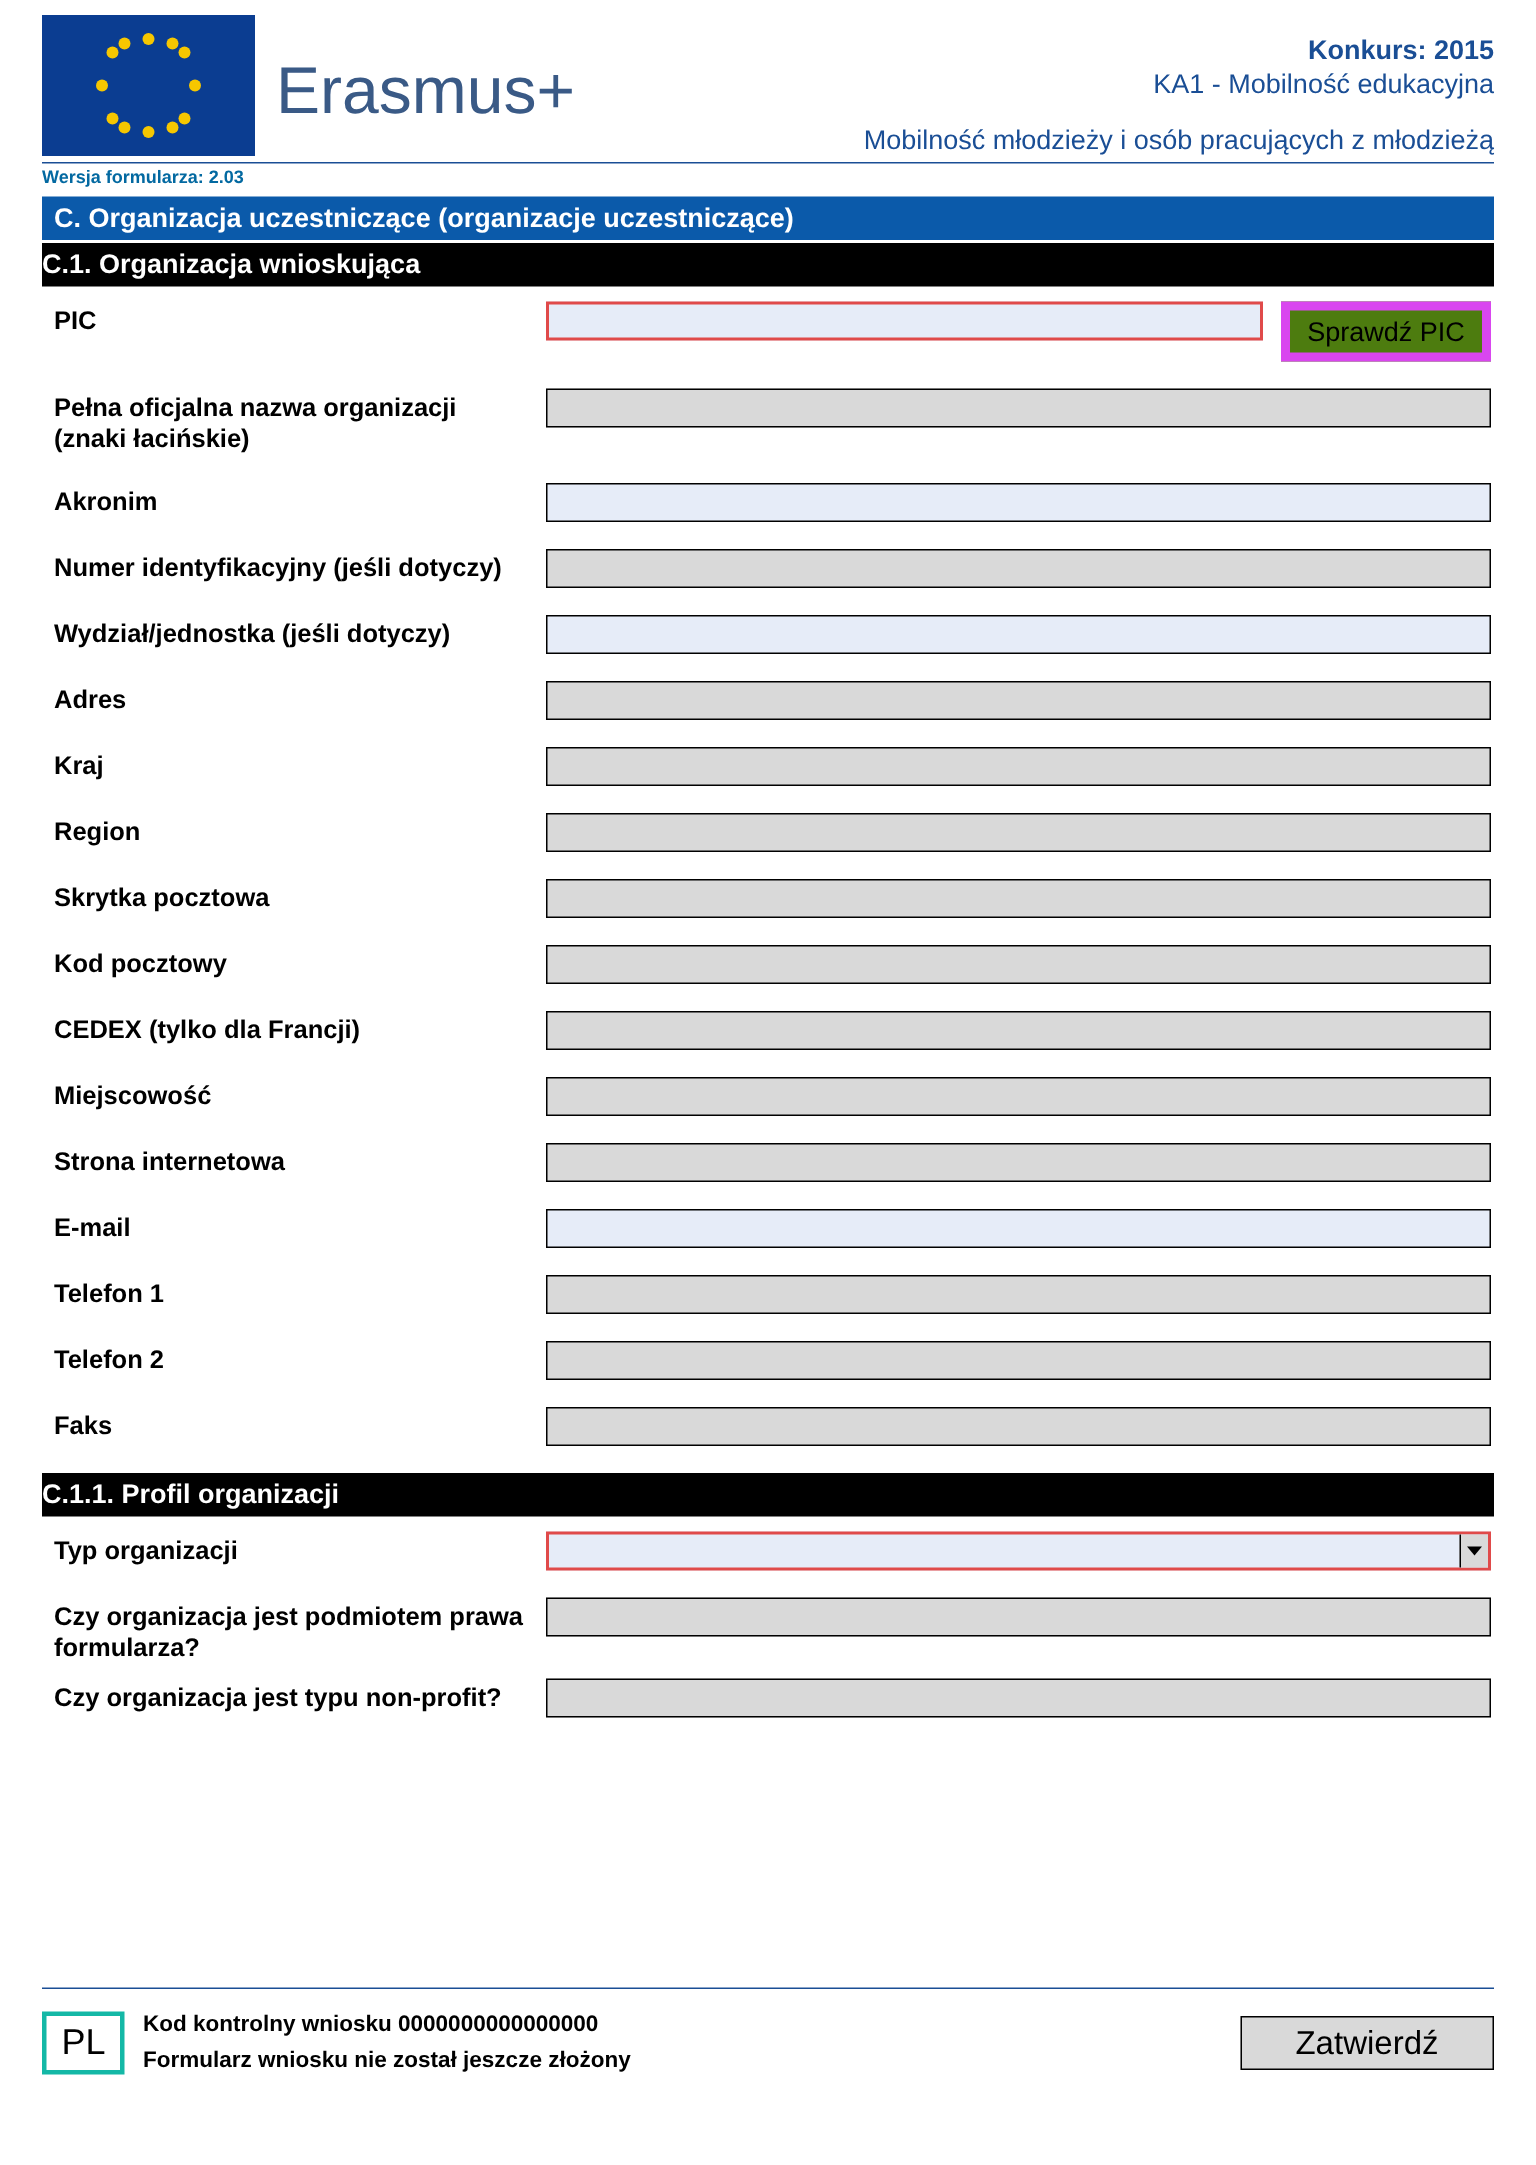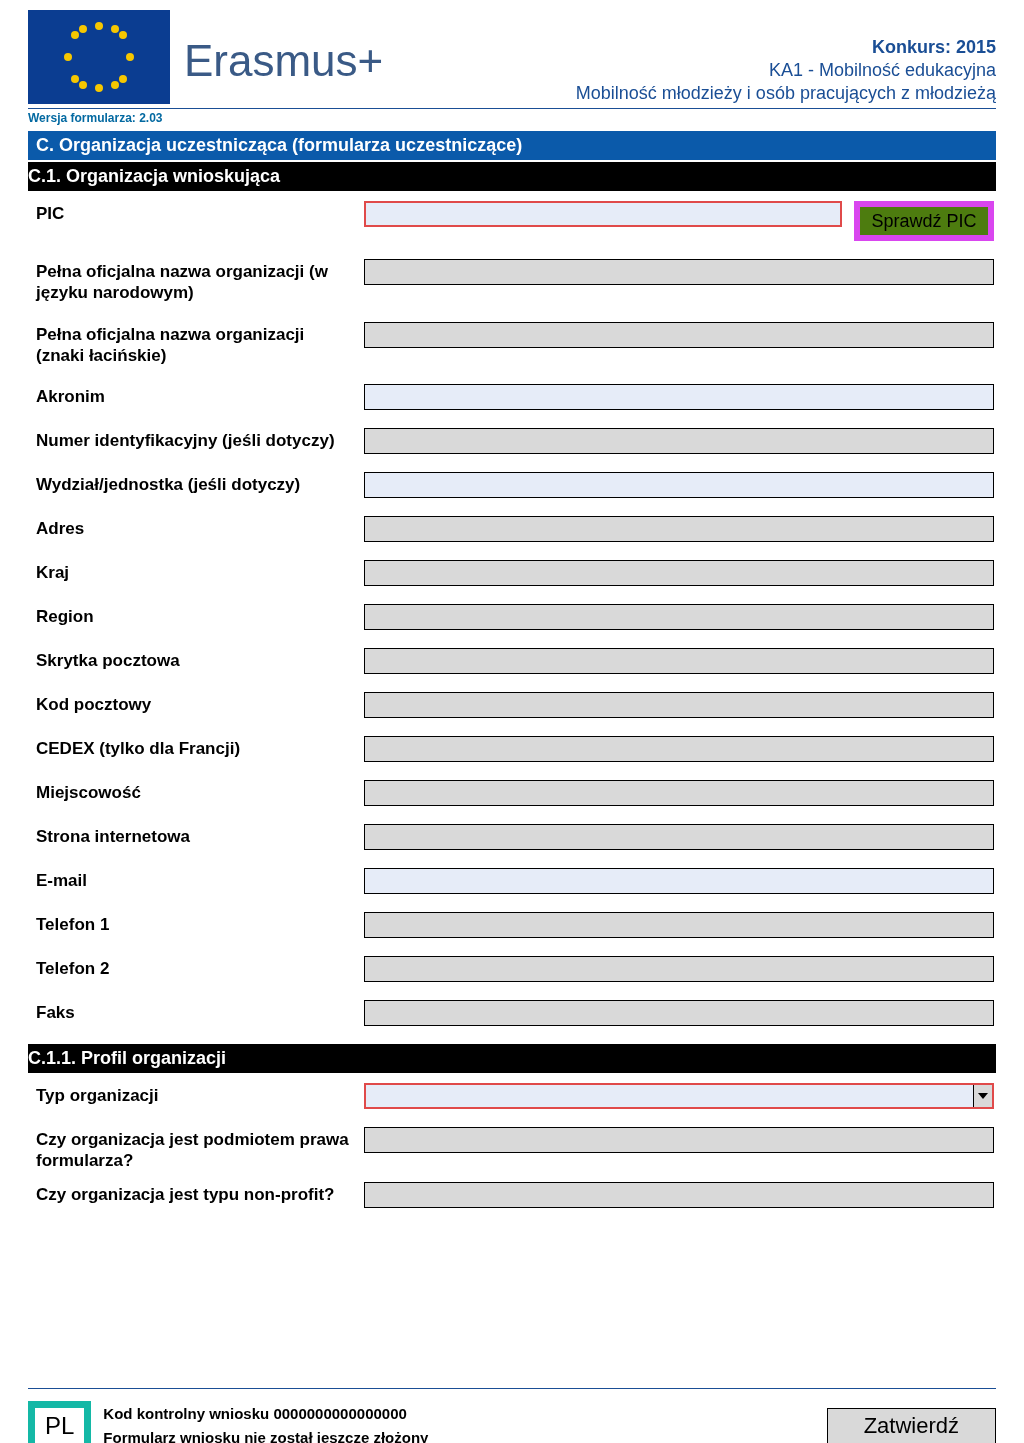--- a/index.html
+++ b/index.html
@@ -6,40 +6,40 @@
 .page{width:1024px;margin:0 auto;padding:10px 28px 10px 28px;box-sizing:border-box;position:relative}
 .hdr{display:flex;align-items:flex-end;justify-content:space-between}
 .brand{display:flex;align-items:flex-end;gap:14px}
 .flag{width:142px;height:94px;background:#0b3d91;position:relative}
 .flag svg{position:absolute;left:0;top:0}
 .wordmark{font-size:44px;color:#3a5a86;font-weight:400;margin-bottom:18px}
 .hdr-right{text-align:right;color:#1a4e95}
 .hdr-right .t1{font-size:28px;font-weight:600}
 .hdr-right .t2{font-size:18px;font-weight:600;margin-top:2px}
 .hdr-right .t3{font-size:18px;margin-top:2px}
-.hdr-right .t4{font-size:18px;margin-top:2px}
+.hdr-right .t4{font-size:18px;margin-top:16px}
 .hr1{border:none;border-top:1px solid #1a4e95;margin:4px 0 2px 0}
 .ver{text-align:left;color:#0369a1;font-size:12px;font-weight:600;margin-bottom:6px}
 .bar-dark{background:#0b5aaa;color:#fff;font-weight:700;font-size:18px;padding:4px 8px}
 .bar-light{background:#000000;color:#fff;font-weight:700;font-size:18px;padding:4px 0;margin-top:2px}
 .form{padding:10px 2px 0 8px}
 .row{display:flex;align-items:flex-start;gap:12px;margin-bottom:18px}
 .row .lbl{width:316px;font-size:17px;font-weight:600;line-height:1.25;padding-top:2px}
 .row .fieldwrap{flex:1;display:flex;gap:12px}
 .field{border:1px solid #000;height:26px;box-sizing:border-box;flex:1;background:#d9d9d9}
 .field.blue{background:#e6ecf8}
 .field.req{border:2.5px solid #e04a4a}
 .btn{border:6px solid #d946ef;background:#4d7c0f;height:28px;min-width:128px;font-size:18px;display:flex;align-items:center;justify-content:center;cursor:pointer}
 .select{position:relative}
 .select .caret{position:absolute;right:0;top:0;bottom:0;width:18px;border-left:1px solid #000;display:flex;align-items:center;justify-content:center;background:#d9d9d9}
 .select .caret::after{content:"";border-left:5px solid transparent;border-right:5px solid transparent;border-top:6px solid #000}
 .footer{margin-top:180px}
 .footer .hr2{border:none;border-top:1px solid #1a4e95;margin:0 0 12px 0}
 .footer-row{display:flex;align-items:center;gap:12px}
-.plbox{border:7px solid #14b8a6;font-size:24px;padding:4px 10px;font-weight:400}
+.plbox{border:3px solid #14b8a6;font-size:24px;padding:4px 10px;font-weight:400}
 .footer-mid{font-size:15px;font-weight:600;line-height:1.6}
 .footer-right{margin-left:auto}
 .btn-validate{border:1px solid #000;background:#d9d9d9;font-size:22px;padding:4px 36px;cursor:pointer}
 </style>
 </head>
 <body>
 
 <div class="page">
 
   <div class="hdr">
@@ -68,39 +68,33 @@
     </div>
     <div class="hdr-right">
       <div class="t2">Konkurs: 2015</div>
       <div class="t3">KA1 - Mobilność edukacyjna</div>
       <div class="t4">Mobilność młodzieży i osób pracujących z młodzieżą</div>
     </div>
   </div>
   <hr class="hr1">
   <div class="ver">Wersja formularza: 2.03</div>
 
-  <div class="bar-dark">C. Organizacja uczestnicząca (formularza uczestniczące)</div>
+  <div class="bar-dark">C. Organizacja uczestniczące (organizacje uczestniczące)</div>
   <div class="bar-light">C.1. Organizacja wnioskująca</div>
 
   <div class="form">
 
     <div class="row">
       <div class="lbl">PIC</div>
       <div class="fieldwrap">
         <div class="field blue req"></div>
         <div class="btn">Sprawdź PIC</div>
       </div>
     </div>
 
-    <div class="row">
-      <div class="lbl">Pełna oficjalna nazwa organizacji (w języku narodowym)</div>
-      <div class="fieldwrap">
-          <div class="field"></div>
-        </div>
-    </div>
 
     <div class="row">
       <div class="lbl">Pełna oficjalna nazwa organizacji (znaki łacińskie)</div>
       <div class="fieldwrap">
           <div class="field"></div>
         </div>
     </div>
 
     <div class="row">
       <div class="lbl">Akronim</div>

